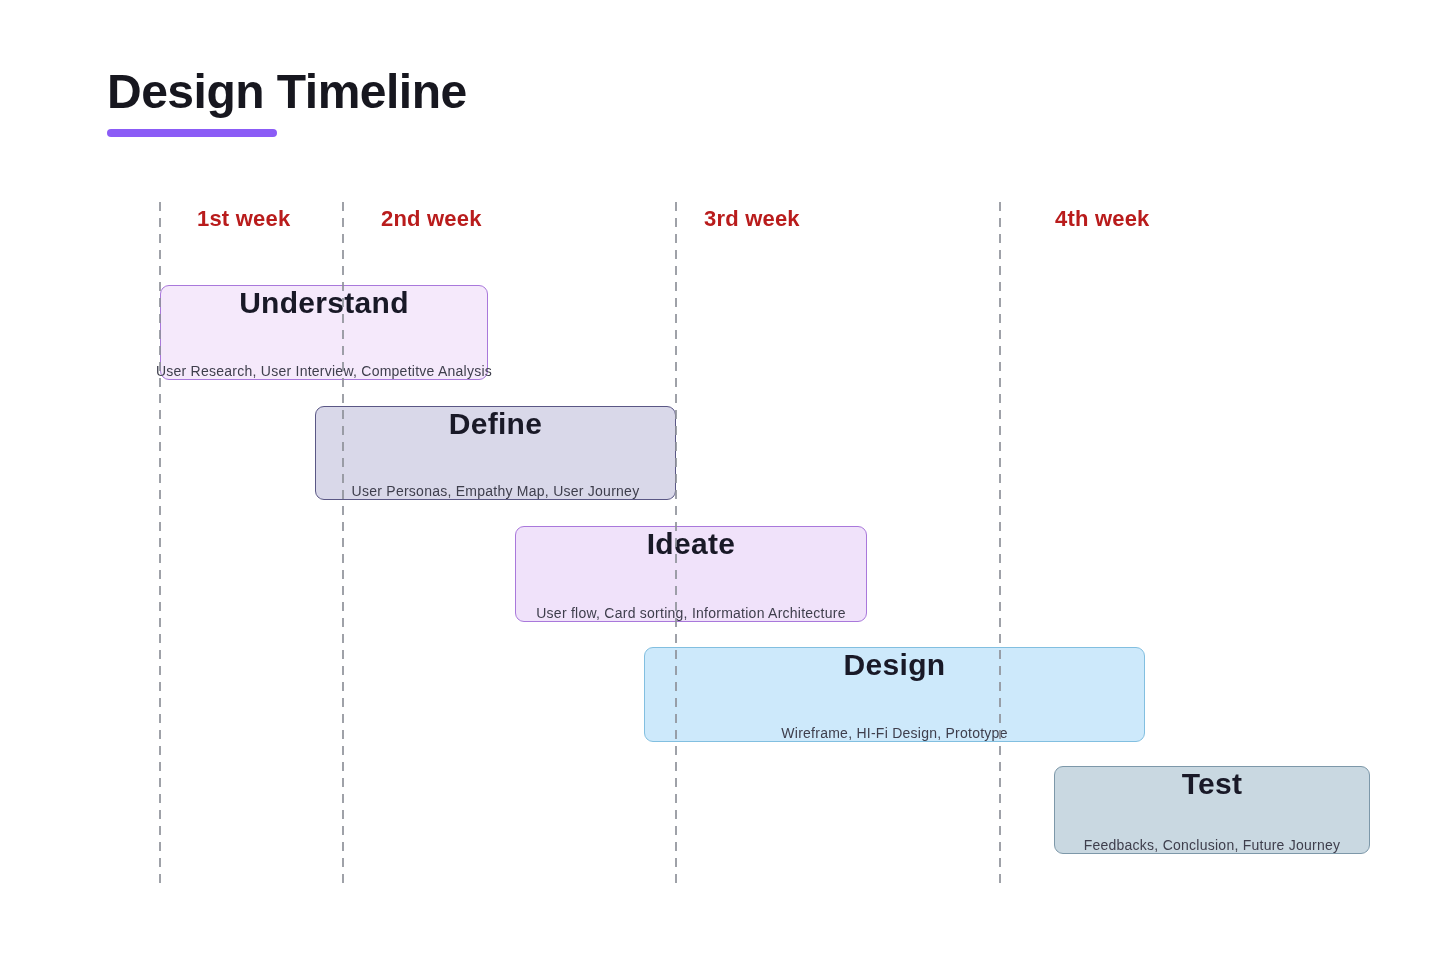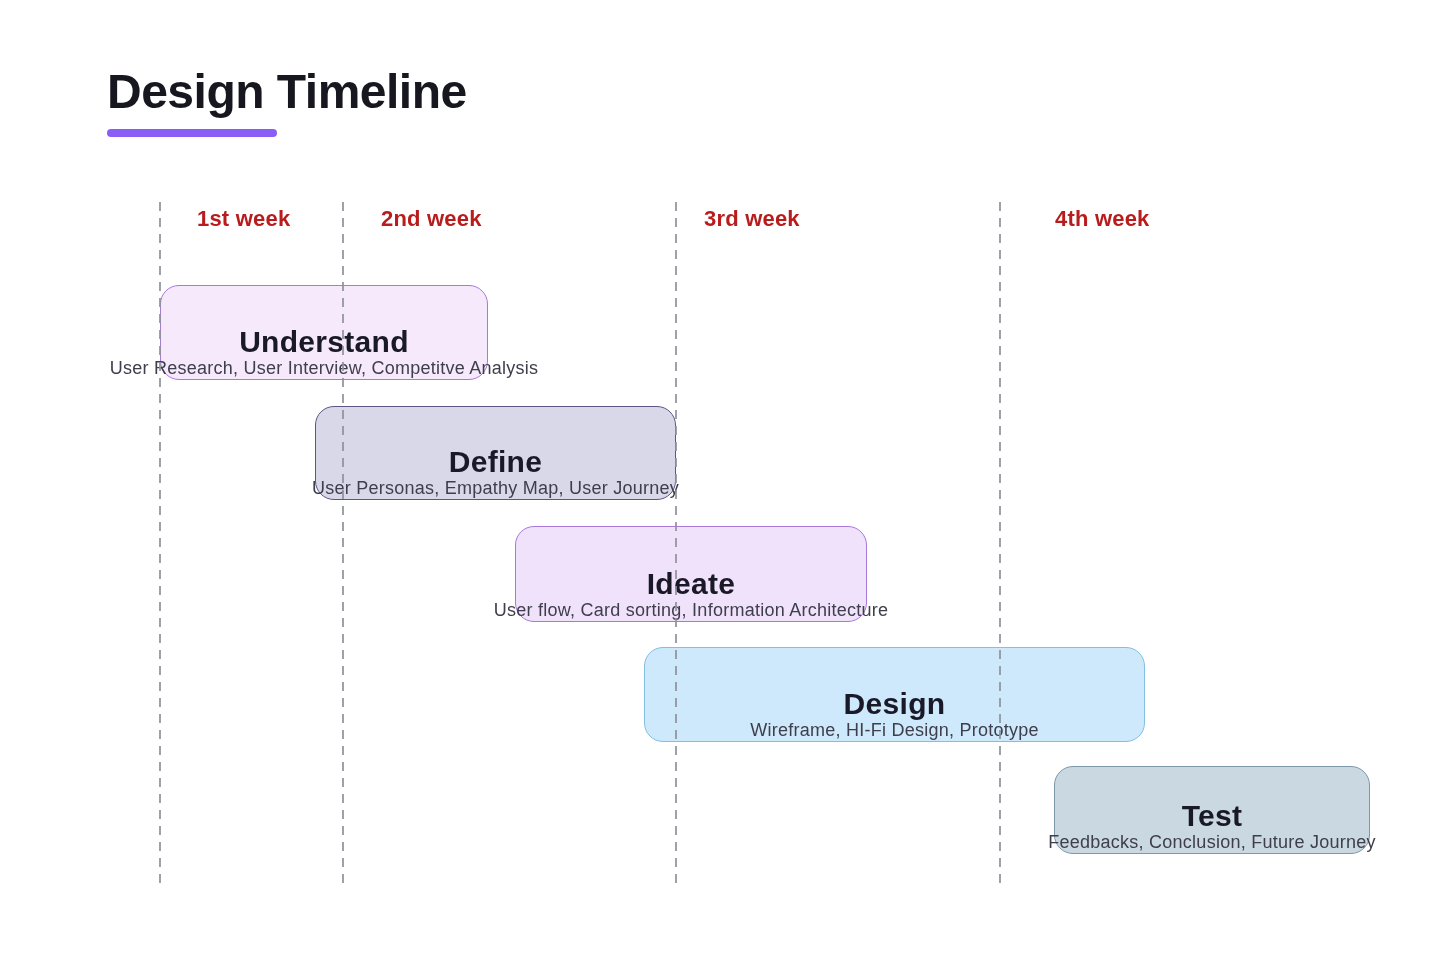--- a/index.html
+++ b/index.html
@@ -22,30 +22,30 @@
   }
 
   .week-label{
     position:absolute;top:206px;z-index:1;
     font-size:22px;font-weight:700;letter-spacing:.2px;
     color:#b91c1c;white-space:nowrap;
   }
 
   .phase-card{
     position:absolute;z-index:2;box-sizing:border-box;
-    border:1.5px solid transparent;border-radius:19px;
-    display:flex;flex-direction:column;align-items:center;justify-content:flex-end;
-    padding:0 10px;
+    border:1.5px solid transparent;border-radius:9px;
+    display:flex;flex-direction:column;align-items:center;justify-content:space-between;
+    gap:9px;padding:0 10px;
   }
   .phase-title{
     font-size:30px;font-weight:700;line-height:1.1;
     letter-spacing:.3px;color:#191927;white-space:nowrap;
   }
   .phase-tasks{
-    font-size:18px;letter-spacing:.25px;
+    font-size:14px;letter-spacing:.25px;
     color:#3e3e4c;white-space:nowrap;
   }
 </style>
 </head>
 <body>
 
 <div class="canvas">
 
   <h1 class="page-title" style="color: rgb(23, 23, 31);">Design Timeline</h1>
   <div class="title-underline" style="background: rgb(139, 92, 246);"></div>

